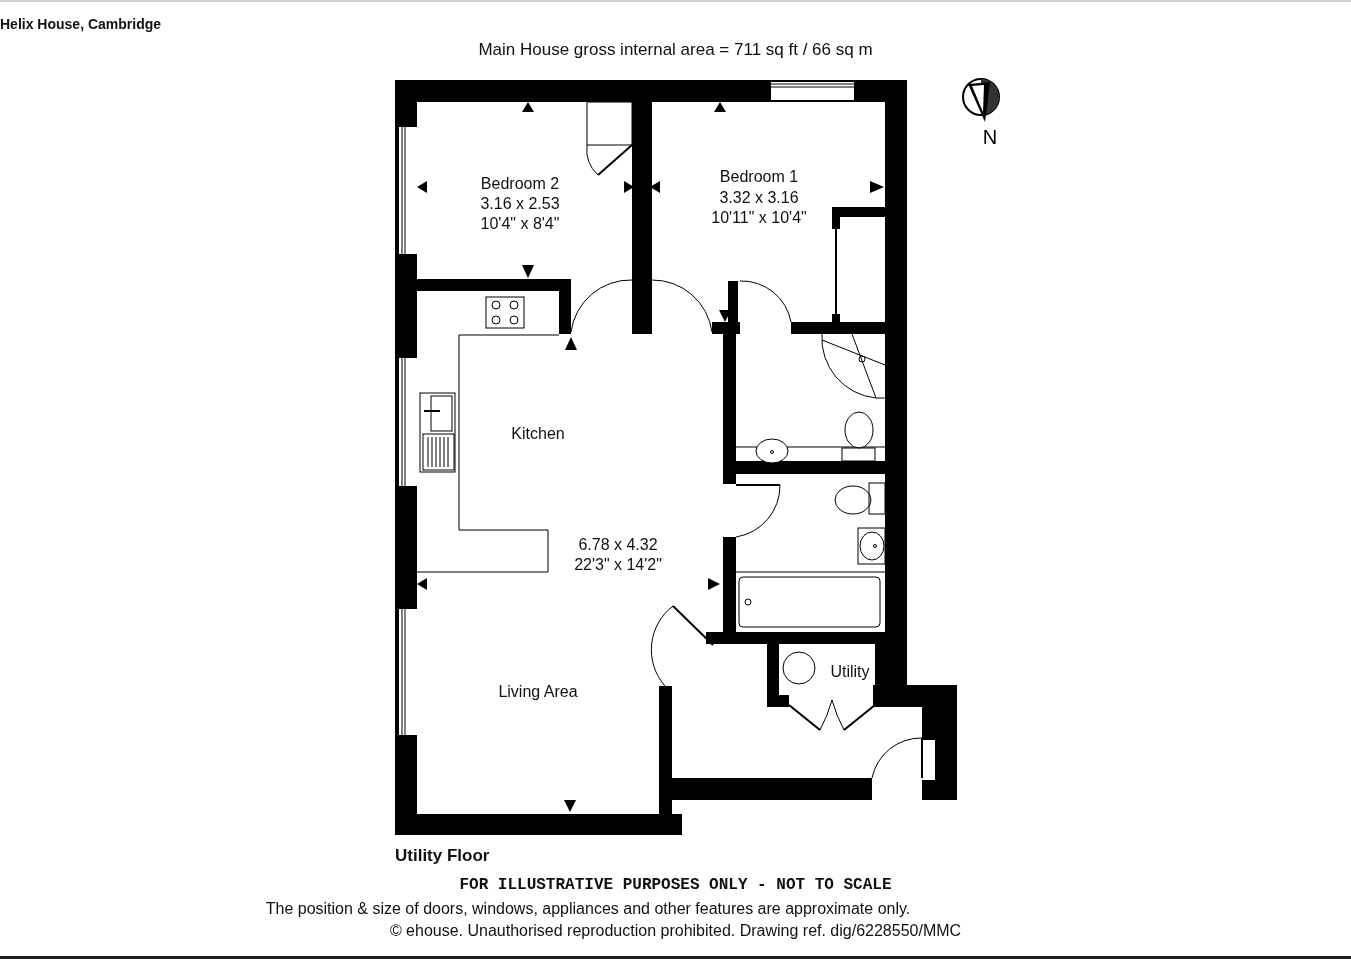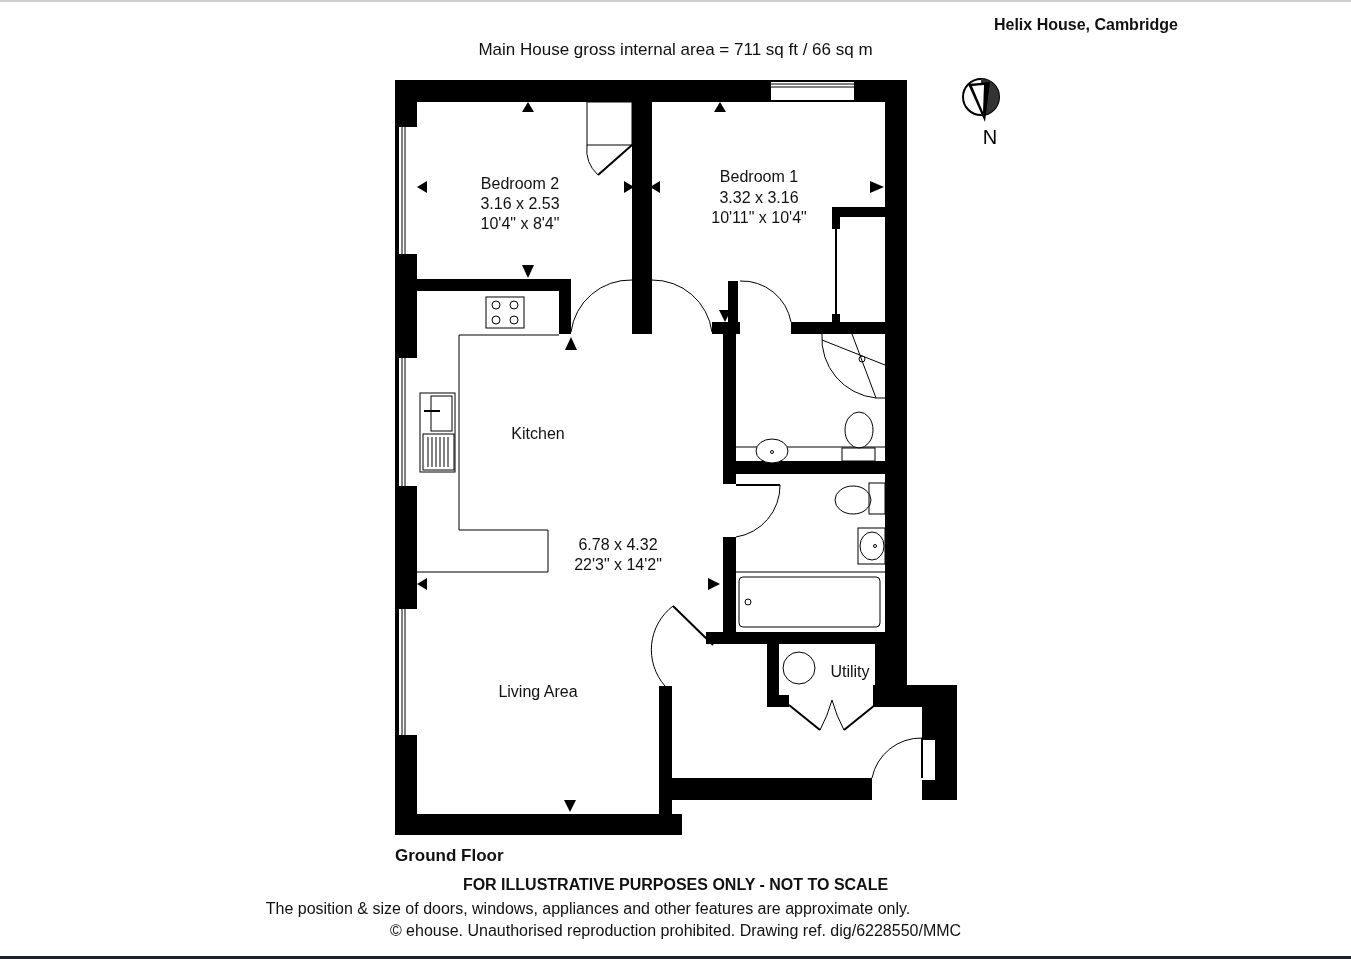--- a/index.html
+++ b/index.html
@@ -1,23 +1,23 @@
 <!DOCTYPE html>
 <html><head>
   <meta charset="utf-8">
   <style>
     html, body { margin: 0; padding: 0; background: #ffffff; }
     body { width: 1351px; height: 959px; position: relative; overflow: hidden;
            font-family: "Liberation Sans", sans-serif; color: #111; }
     .top-rule { position: absolute; left: 0; top: 0; width: 1351px; height: 2px; background: #cfcfcf; }
     .bottom-rule { position: absolute; left: 0; top: 956px; width: 1351px; height: 3px; background: #1c2327; }
-    .title { position: absolute; left: 0; width: 1178px; text-align: right; font-weight: bold; font-size: 16px; top: 16px; }
+    .title { position: absolute; left: 0; width: 1178px; text-align: left; font-weight: bold; font-size: 14px; top: 16px; }
     .subtitle { position: absolute; left: 0; width: 1351px; text-align: center; font-weight: normal; font-size: 17px; top: 40px; }
     .floor-label { position: absolute; left: 395px; top: 846px; font-weight: bold; font-size: 17px; }
-    .disclaimer { position: absolute; left: 0; width: 1351px; text-align: center; font-weight: bold; font-size: 16px; top: 876px; }
+    .disclaimer { position: absolute; left: 0; width: 1351px; text-align: center; font-weight: bold; font-size: 16px; top: 876px; font-family: Liberation Mono, monospace; }
     .note { position: absolute; left: 0; width: 1176px; text-align: center; font-size: 16px; top: 900px; }
     .copyright { position: absolute; left: 0; width: 1351px; text-align: center; font-size: 16px; top: 922px; }
     svg.plan { position: absolute; left: 0; top: 0; }
     .room-label { font-family: "Liberation Sans", sans-serif; font-size: 16px; fill: #111; text-anchor: middle; }
   </style>
 </head>
 <body>
 
 <div class="top-rule"></div>
 
@@ -207,18 +207,18 @@
     <text class="room-label" x="618" y="570">22'3" x 14'2"</text>
   </g>
   <g>
     <text class="room-label" x="538" y="697">Living Area</text>
   </g>
   <g>
     <text class="room-label" x="850" y="677">Utility</text>
   </g>
 </svg>
 
-<div class="floor-label">Ground Floor</div>
+<div class="floor-label">Utility Floor</div>
 <div class="disclaimer">FOR ILLUSTRATIVE PURPOSES ONLY - NOT TO SCALE</div>
 <div class="note">The position &amp; size of doors, windows, appliances and other features are approximate only.</div>
 <div class="copyright">© ehouse. Unauthorised reproduction prohibited. Drawing ref. dig/6228550/MMC</div>
 
 <div class="bottom-rule"></div>
 
 </body></html>

